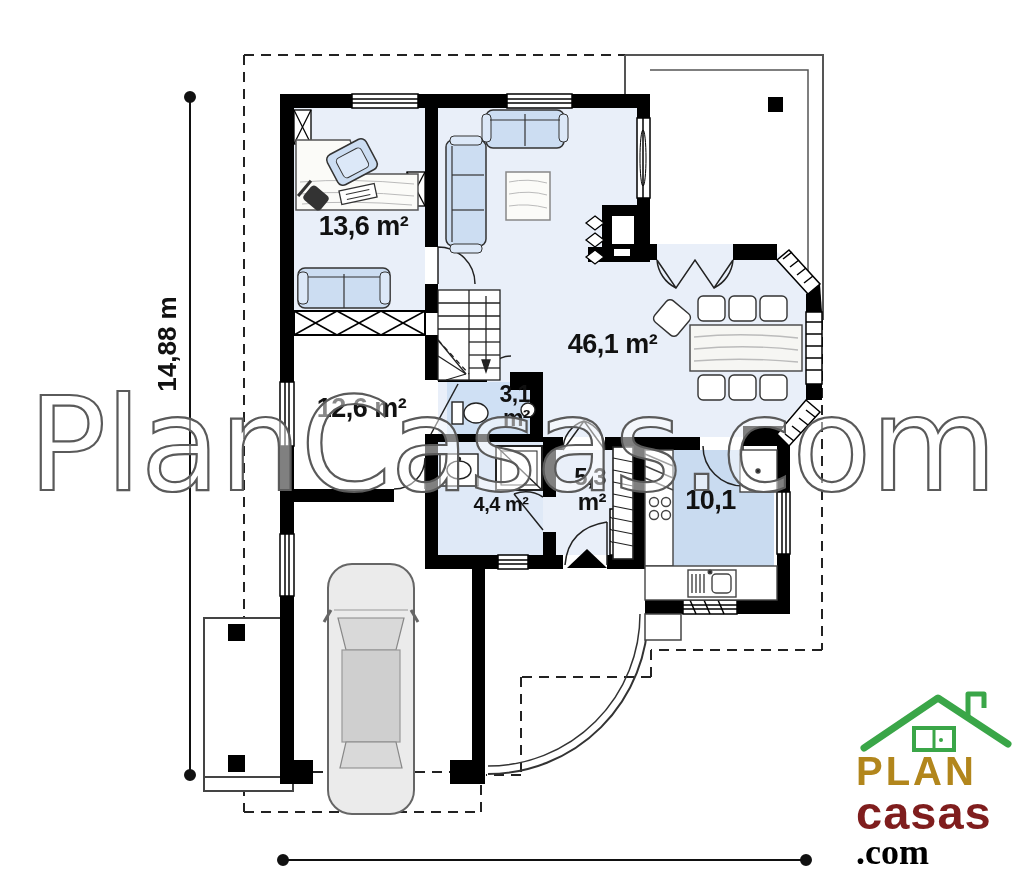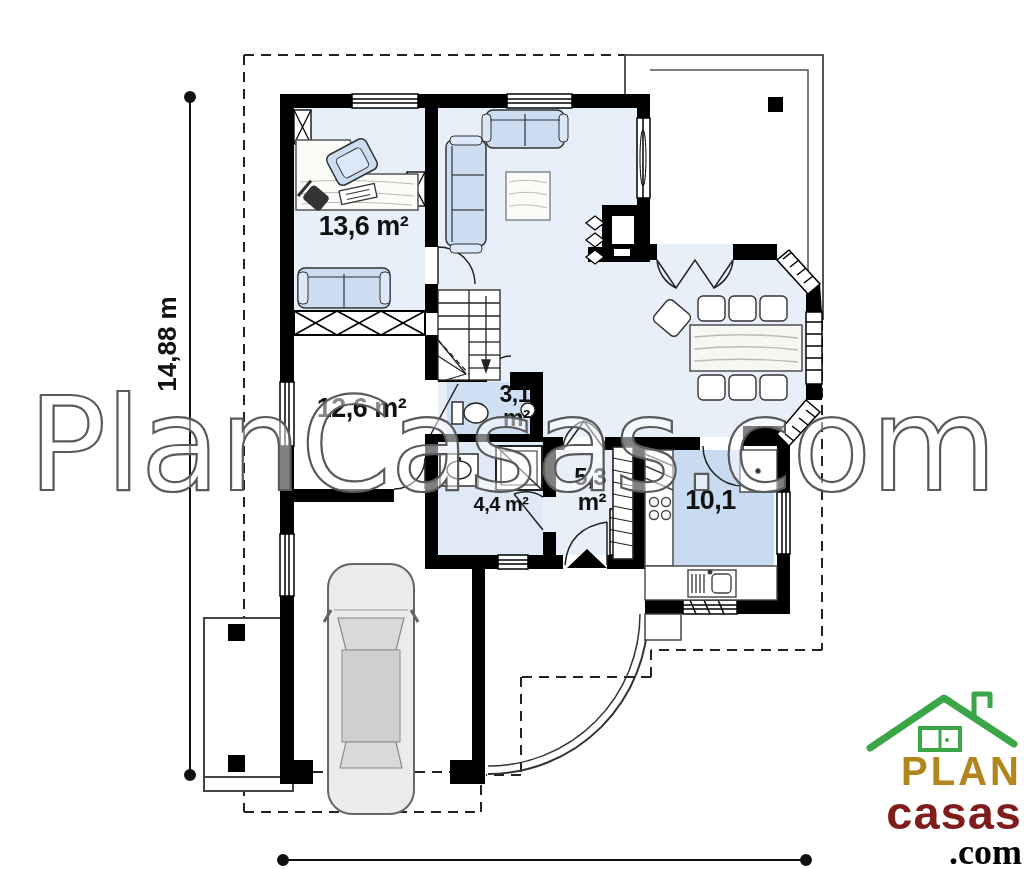--- a/index.html
+++ b/index.html
@@ -6,21 +6,21 @@
   .canvas{position:relative;width:1024px;height:869px;background:#fff;overflow:hidden;
           font-family:"Liberation Sans",sans-serif;margin-top:22px;}
   .plan-svg{position:absolute;left:0;top:0;}
   .overlay-svg{position:absolute;left:0;top:0;pointer-events:none;}
   .room-label{position:absolute;font-weight:700;color:#111;text-align:center;
               font-size:27px;letter-spacing:-0.5px;line-height:1.05;}
   .room-label.small{font-size:23px;}
   .room-label .ln{display:block;text-align:right;}
   .dim-label{position:absolute;font-weight:700;color:#111;font-size:26px;text-align:center;}
   .dim-label.vert{transform:rotate(-90deg);}
-  .logo{position:absolute;left:856px;top:664px;width:166px;text-align:right;line-height:1;}
+  .logo{position:absolute;left:856px;top:664px;width:166px;text-align:left;line-height:1;}
   .logo .plan-word{font-weight:700;font-size:40px;letter-spacing:3px;color:#b2861c;margin-top:-4px;}
   .logo .casas-word{font-weight:700;font-size:47px;letter-spacing:1px;color:#7f1d1d;margin-top:-2px;}
   .logo .com-word{font-family:"Liberation Serif",serif;font-weight:700;font-size:36px;color:#000;margin-top:-2px;}
 </style>
 </head>
 <body>
 
 <div class="canvas">
 
 <svg class="plan-svg" width="1024" height="869" viewBox="0 0 1024 869">
@@ -388,20 +388,21 @@
     <line x1="190" y1="75" x2="190" y2="753"></line>
     <circle cx="190" cy="75" r="5"></circle>
         <circle cx="190" cy="753" r="5"></circle>
     <line x1="283" y1="838" x2="806" y2="838"></line>
     <circle cx="283" cy="838" r="5"></circle>
         <circle cx="806" cy="838" r="5"></circle>
   </g>
 </svg>
 
 <div class="room-label" style="left:296px;top:190px;width:135px;">13,6 m²</div>
+<div class="room-label" style="left:530px;top:308px;width:165px;">46,1 m²</div>
 <div class="room-label" style="left:294px;top:372px;width:135px;">12,6 m²</div>
 <div class="room-label small" style="left:468px;top:360px;width:62px;">
   <span class="ln">3,1</span>
   <span class="ln">m²</span>
 </div>
 <div class="room-label" style="left:436px;top:472px;width:130px;font-size:20px;">4,4 m²</div>
 <div class="room-label" style="left:546px;top:442px;width:60px;font-size:24px;">
   <span class="ln">5,3</span>
   <span class="ln">m²</span>
 </div>

